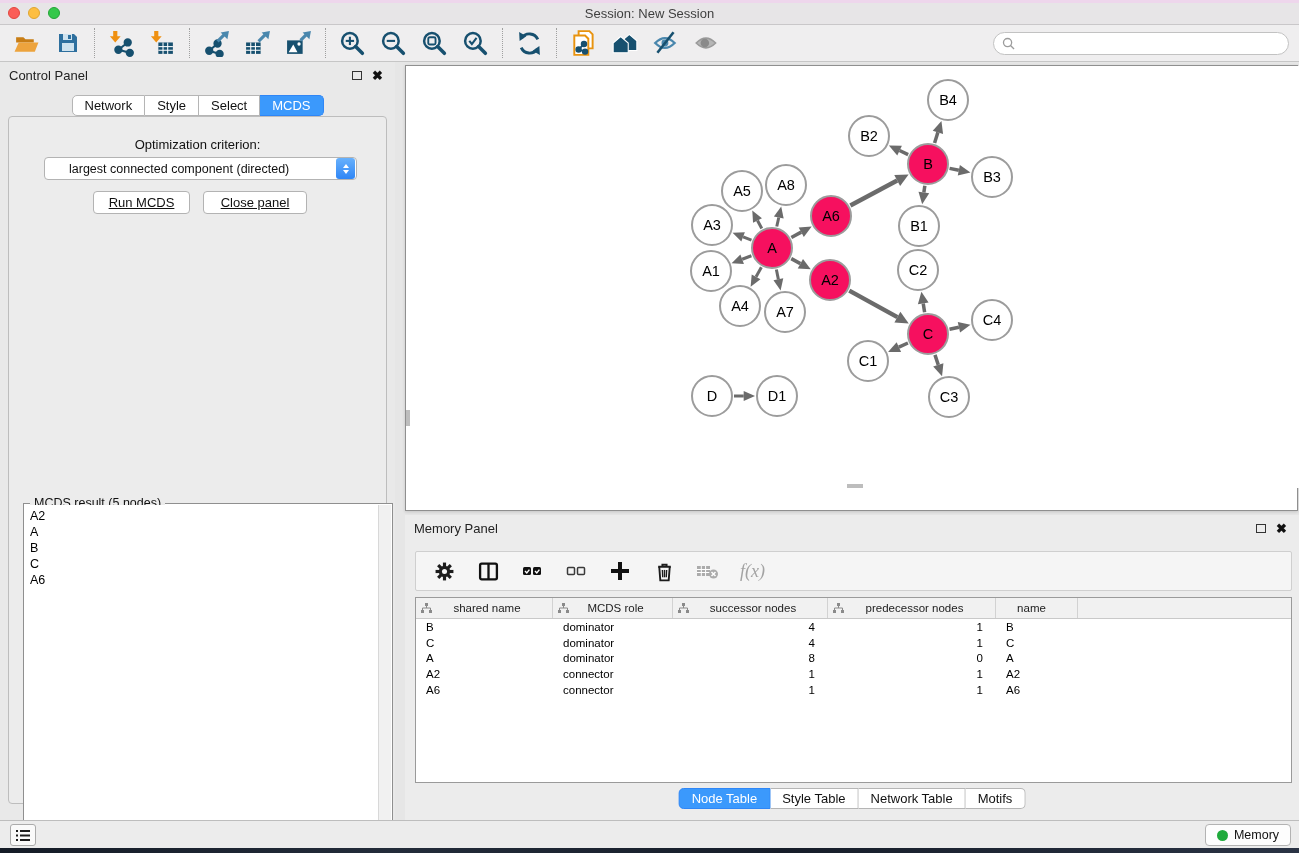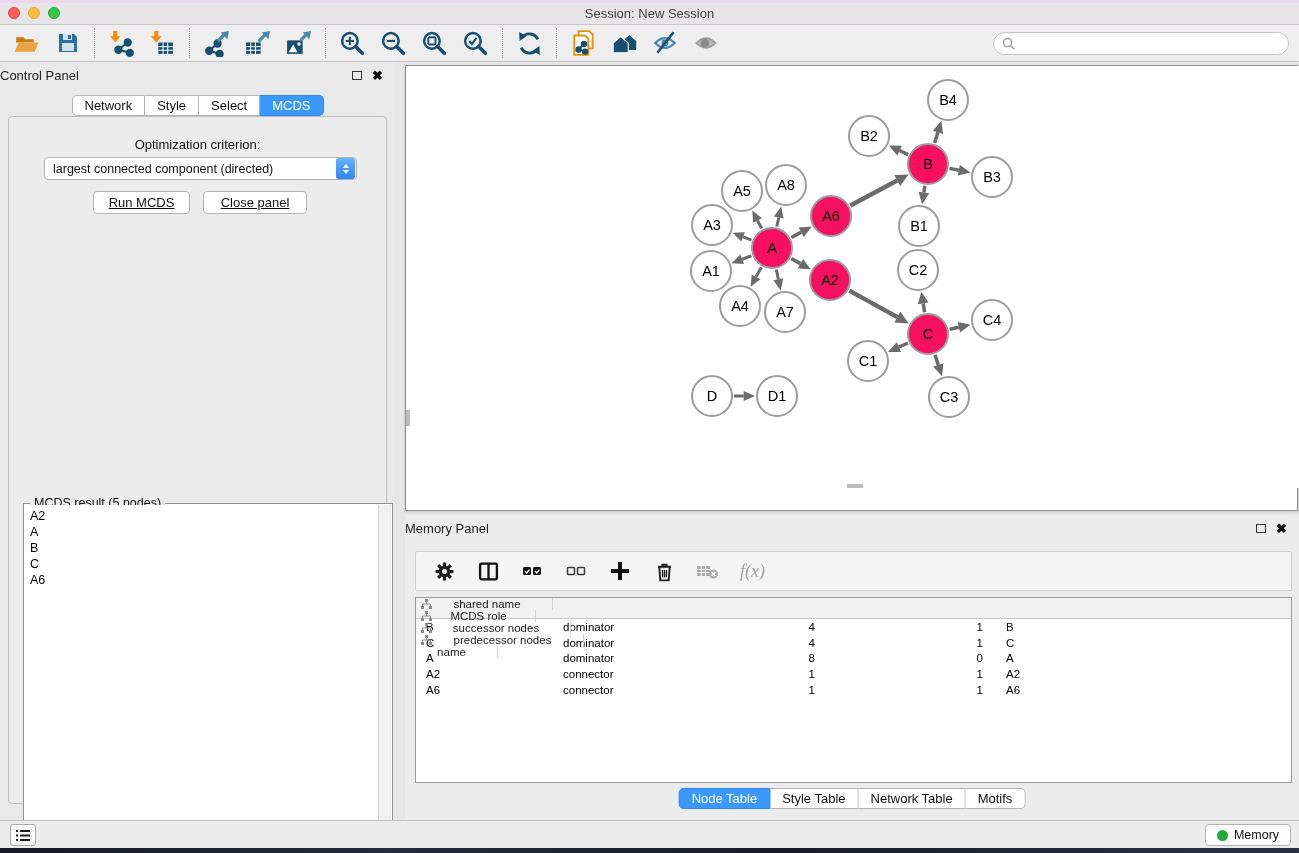--- a/index.html
+++ b/index.html
@@ -23,38 +23,38 @@
              border-bottom:1px solid #c6c6c6; display:flex; align-items:center; padding-left:6px; }
   .ticon { width:41px; height:34px; display:flex; align-items:center; justify-content:center; cursor:default; }
   .vsep { width:0; height:30px; border-left:1px dotted #9f9f9f; margin:0 6px; }
   .searchbox { position:absolute; right:10px; top:7px; width:296px; height:23px; background:#fff;
                border:1px solid #c2c2c2; border-radius:12px; display:flex; align-items:center; padding:0 8px; }
   .searchbox input { border:none; outline:none; flex:1; font-size:12px; font-family:"Liberation Sans",sans-serif; background:transparent; }
 
   
   .control-panel { position:absolute; left:0; top:62px; width:395px; height:758px; background:#e9e9e9; }
   .panel-head { position:absolute; left:0; top:0; width:100%; height:26px; display:flex; align-items:center; }
-  .panel-head .ph-title { font-size:13px; color:#222; margin-left:0; flex:1; }
+  .panel-head .ph-title { font-size:13px; color:#222; margin-left:9px; flex:1; }
   .float-icon { width:10px; height:9px; border:1.6px solid #333; margin-right:10px; }
   .close-icon { font-size:13px; font-weight:bold; color:#111; margin-right:12px; line-height:1; }
 
   .seg { display:flex; }
   .seg-item { font-size:13px; color:#111; background:#fff; border:1px solid #b5b5b5; border-left:none;
               padding:2px 12px; height:21px; display:flex; align-items:center; }
   .seg-item:first-child { border-left:1px solid #b5b5b5; border-radius:5px 0 0 5px; }
   .seg-item:last-child { border-radius:0 5px 5px 0; }
   .seg-item.active { background:#3b99fc; border-color:#2f86f6; color:#fff; }
 
   .cp-tabs { position:absolute; top:33px; left:50%; transform:translateX(-50%); }
   .cp-box { position:absolute; left:8px; top:54px; width:379px; height:688px; background:#ececec;
             border:1px solid #bdbdbd; border-radius:4px; }
   .opt-label { position:absolute; top:20px; width:100%; text-align:center; font-size:13px; color:#111; }
   .dropdown { position:absolute; left:35px; top:40px; width:313px; height:23px; background:#fff;
               border:1px solid #b3b3b3; border-radius:4px; display:flex; align-items:center; }
-  .dropdown .dd-text { flex:1; font-size:12.5px; color:#111; padding-left:8px; white-space:nowrap; overflow:hidden; }
+  .dropdown .dd-text { flex:1; font-size:12.5px; color:#111; padding-left:24px; white-space:nowrap; overflow:hidden; }
   .dd-stepper { width:19px; height:21px; background:linear-gradient(#68b1fc,#2f86f6); border-radius:3px;
                 display:flex; flex-direction:column; align-items:center; justify-content:center; gap:2px; margin-right:1px; }
   .tri-up { width:0; height:0; border-left:3.5px solid transparent; border-right:3.5px solid transparent; border-bottom:4.5px solid #fff; }
   .tri-dn { width:0; height:0; border-left:3.5px solid transparent; border-right:3.5px solid transparent; border-top:4.5px solid #fff; }
   .btn { position:absolute; height:23px; background:#fff; border:1px solid #b3b3b3; border-radius:4px;
          font-size:13px; color:#111; display:flex; align-items:center; justify-content:center;text-decoration:underline; }
   .btn-run { left:84px; top:74px; width:97px; }
   .btn-close { left:194px; top:74px; width:104px; }
 
   .mcds-fieldset { position:absolute; left:14px; top:386px; width:370px; height:352px;
@@ -77,21 +77,21 @@
   .hthumb { position:absolute; left:441px; bottom:0; width:16px; height:4px; background:#bdbdbd; }
   .grip { position:absolute; right:1px; bottom:1px; }
 
   
   .table-panel { position:absolute; left:405px; top:515px; width:894px; height:305px; background:#ececec; }
   .tp-toolbar { position:absolute; left:10px; top:36px; width:877px; height:40px; background:#f5f5f5;
                 border:1px solid #cfcfcf; border-radius:2px; display:flex; align-items:center; gap:20px; padding-left:16px; }
   .tp-ticon { width:24px; height:24px; display:flex; align-items:center; justify-content:center; }
   .fx-label { font-size:18px; font-style:italic; color:#a3a3a3; font-family:"Liberation Serif",serif; }
   .dtable { position:absolute; left:10px; top:82px; width:877px; height:186px; background:#fff; border:1px solid #9a9a9a; }
-  .dt-head { display:flex; height:21px; background:#f1f1f1; border-bottom:1px solid #c9c9c9;flex-direction:column; }
+  .dt-head { display:flex; height:21px; background:#f1f1f1; border-bottom:1px solid #c9c9c9; }
   .dt-hcell { display:flex; align-items:center; border-right:1px solid #d2d2d2; font-size:11.5px; color:#222; position:relative; }
   .dt-hcell .hlabel { flex:1; text-align:center; padding-right:10px; }
   .dt-hcell .hicon { margin-left:5px; display:flex; }
   .dt-hcell.filler { border-right:none; }
   .dt-row { display:flex; height:15.8px; align-items:center; }
   .dt-cell { font-size:11.5px; color:#000; white-space:nowrap; overflow:hidden; }
   .al { padding-left:10px; text-align:left; }
   .ar { padding-right:13px; text-align:right; }
   .tp-tabs { position:absolute; top:273px; left:50%; transform:translateX(-50%); }
 

